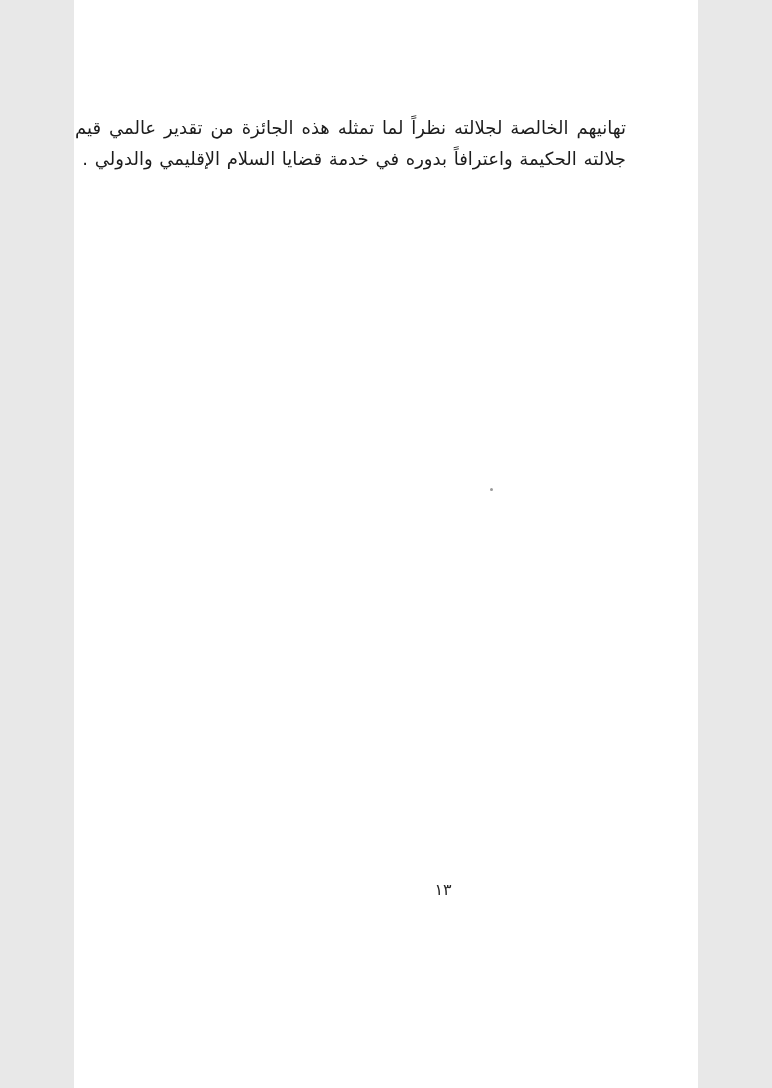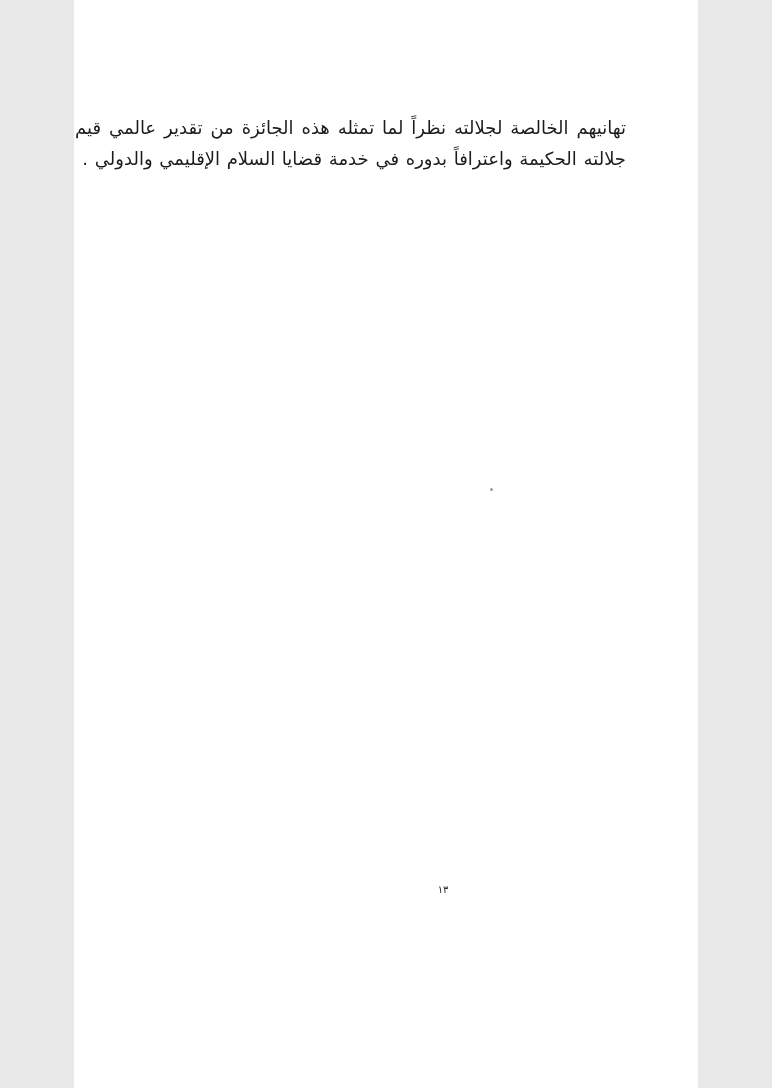--- a/index.html
+++ b/index.html
@@ -37,21 +37,21 @@
   .para.continuation {
     text-indent: 0;   
   }
   .page-number {
     position: absolute;
     top: 880px;
     left: 339px;
     width: 60px;
     text-align: center;
     direction: rtl;
-    font-size: 10px;
+    font-size: 16px;
     line-height: 20px;
     color: #262626;
   }
   .speck {
     position: absolute;
     top: 488px;
     left: 416px;
     width: 3px;
     height: 3px;
     background: #9a9a9a;

